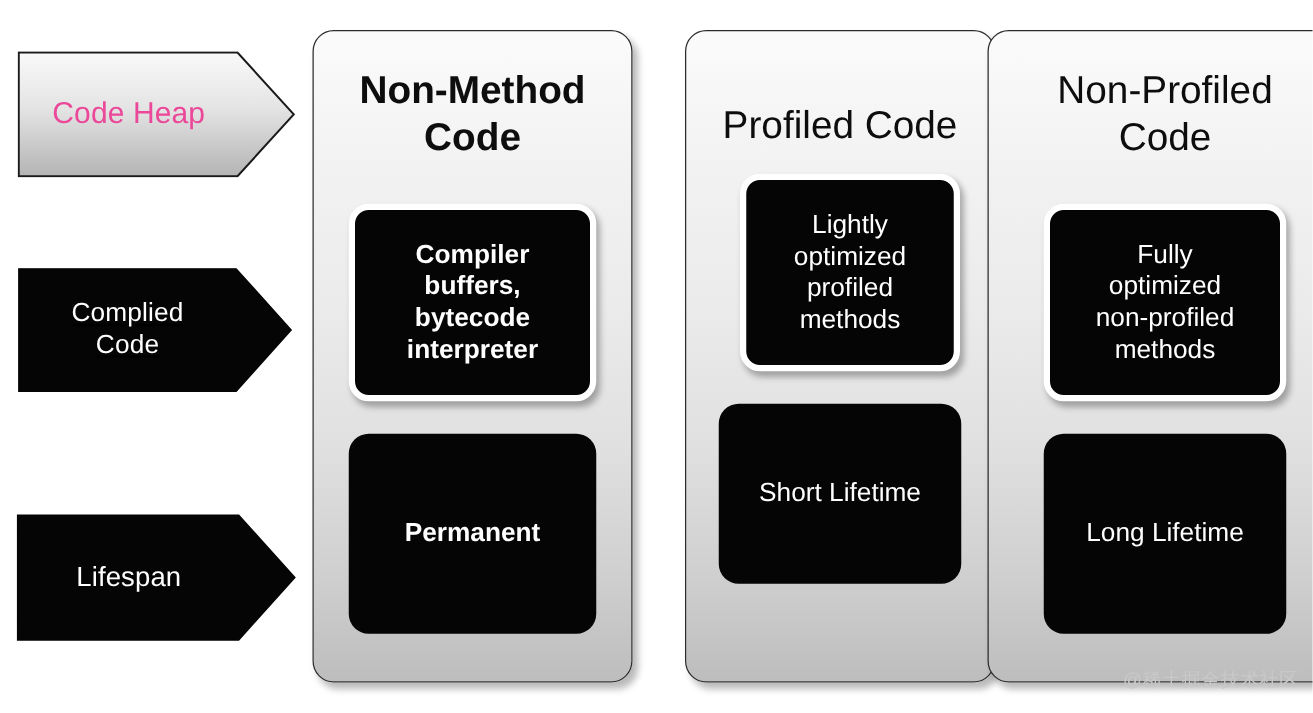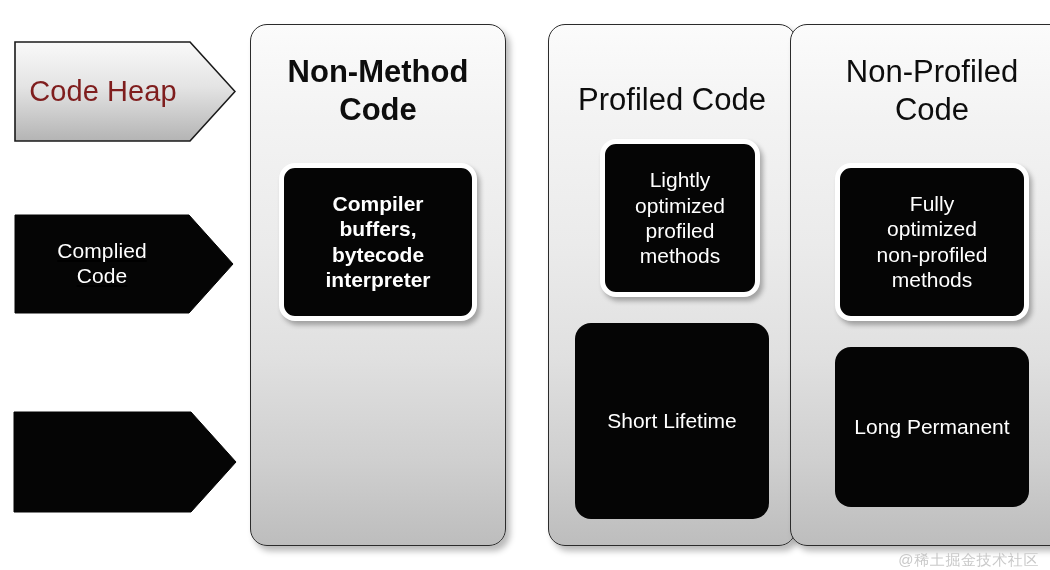--- a/index.html
+++ b/index.html
@@ -37,22 +37,22 @@
     line-height: 1.18;
     letter-spacing: 0.1px;
     padding-right: 44px;   
     white-space: pre-line;
   }
 
   #arrow-code-heap {
     left: 14px;  top: 41px;  width: 222px; height: 101px;
   }
   #arrow-code-heap .arrow-label {
-    color: #7f1d1d;
-    font-size: 29px;
+    color: #ec4899;
+    font-size: 24px;
   }
   #arrow-compiled-code {
     left: 14px;  top: 214px; width: 220px; height: 100px; text-decoration: underline;
   }
   #arrow-compiled-code .arrow-label {
     color: #ffffff;
     font-size: 21px;
   }
   #arrow-lifespan {
     left: 13px;  top: 411px; width: 224px; height: 102px;
@@ -116,32 +116,32 @@
     padding: 4px 6px;
   }
   .card-lifetime {
     border-radius: 16px;
     font-size: 21px;
     line-height: 1.2;
     padding: 4px 6px;
   }
 
   #panel-non-method-code .card-desc    { width: 198px; height: 158px; margin-top: 34px; }
-  #panel-profiled-code .card-desc      { width: 160px; height: 158px; margin-top: 20px; margin-left: 16px; }
+  #panel-profiled-code .card-desc      { width: 176px; height: 158px; margin-top: 20px; margin-left: 16px; }
   #panel-non-profiled-code .card-desc  { width: 194px; height: 158px; margin-top: 34px; }
 
   #panel-non-method-code .card-lifetime   { width: 198px; height: 160px; margin-top: 26px; }
-  #panel-profiled-code .card-lifetime     { width: 194px; height: 196px; margin-top: 26px; }
+  #panel-profiled-code .card-lifetime     { width: 194px; height: 144px; margin-top: 26px; }
   #panel-non-profiled-code .card-lifetime { width: 194px; height: 160px; margin-top: 26px; }
 
   
   #watermark {
     position: absolute;
     right: 11px;
-    bottom: 0;
+    bottom: 16px;
     color: #c9c9c9;
     font-size: 15px;
     letter-spacing: 0.6px;
     z-index: 5;
     user-select: none;
     margin-left: 26px;
   }
 </style>
 </head>
 <body>
@@ -165,43 +165,45 @@
     <polygon points="1,1 175,1 219,50 175,99 1,99" fill="#050505" stroke="#050505" stroke-width="1"></polygon>
   </svg>
   <span class="arrow-label">Complied
 Code</span>
 </div>
 
 <div class="arrow" id="arrow-lifespan">
   <svg class="arrow-shape" viewBox="0 0 224 102" preserveAspectRatio="none">
     <polygon points="1,1 178,1 223,51 178,101 1,101" fill="#050505" stroke="#050505" stroke-width="1"></polygon>
   </svg>
+  <span class="arrow-label">Lifespan</span>
 </div>
 
 <div class="panel" id="panel-non-method-code">
   <div class="panel-title">Non-Method
 Code</div>
   <div class="card card-desc">Compiler
 buffers,
 bytecode
 interpreter</div>
+  <div class="card card-lifetime">Permanent</div>
 </div>
 
 <div class="panel" id="panel-profiled-code">
   <div class="panel-title">Profiled Code</div>
   <div class="card card-desc">Lightly
 optimized
 profiled
 methods</div>
   <div class="card card-lifetime">Short Lifetime</div>
 </div>
 
 <div class="panel" id="panel-non-profiled-code">
   <div class="panel-title">Non-Profiled
 Code</div>
   <div class="card card-desc">Fully
 optimized
 non-profiled
 methods</div>
-  <div class="card card-lifetime">Long Permanent</div>
+  <div class="card card-lifetime">Long Lifetime</div>
 </div>
 
 <div id="watermark">@稀土掘金技术社区</div>
 
 </body></html>

